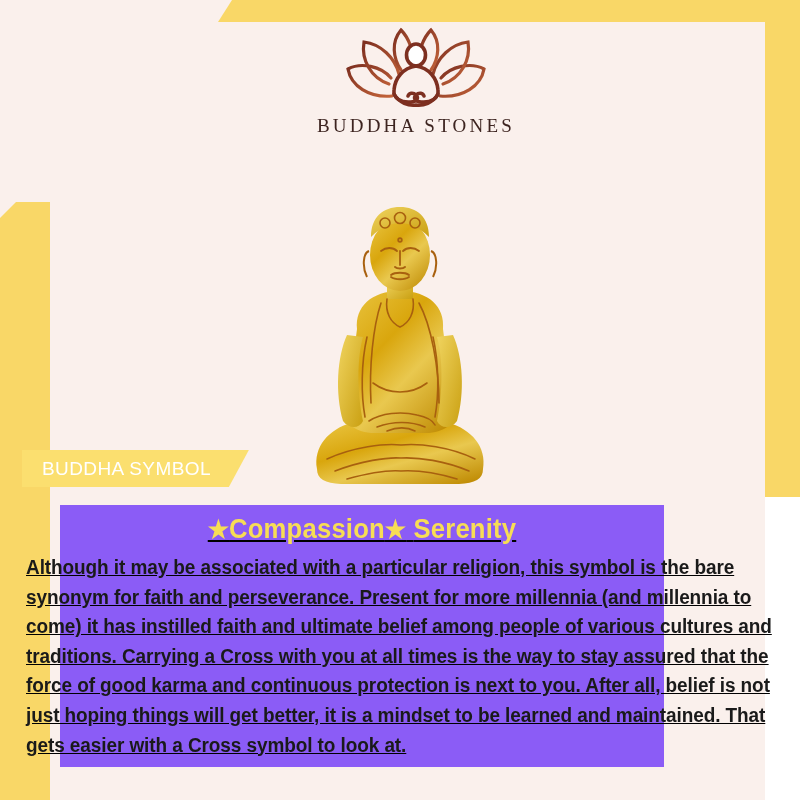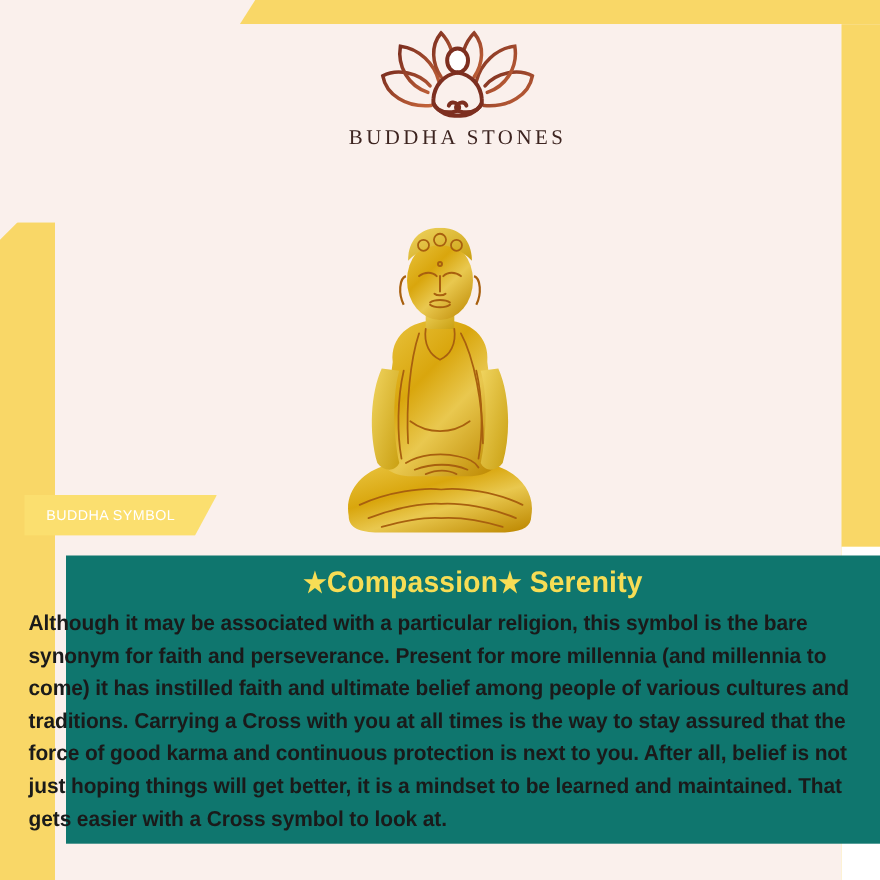--- a/index.html
+++ b/index.html
@@ -134,33 +134,34 @@
     top: 450px;
     height: 37px;
     padding: 0 38px 0 20px;
     background: #fbdf6f;
     display: flex;
     align-items: center;
     clip-path: polygon(0 0, 100% 0, calc(100% - 20px) 100%, 0 100%);
   }
   .symbol-tag-label {
     font-family: "Liberation Sans", sans-serif;
-    font-size: 13px;
+    font-size: 19px;
     color: #ffffff;
     letter-spacing: 0.4px;
   }
 
   
   .content-panel {
     position: absolute;
     left: 60px;
     top: 505px;
-    width: 740px;
+    width: 604px;
     height: 262px;
-    background: #0f766e;
+    background: #8b5cf6;
+    text-decoration: underline;
   }
   .content-heading {
     margin: 0;
     padding-top: 9px;
     text-align: center;
     font-family: "Liberation Sans Narrow", "Liberation Sans", sans-serif;
     font-weight: bold;
     font-size: 27px;
     color: #f7dd55;
     letter-spacing: 0.2px;

